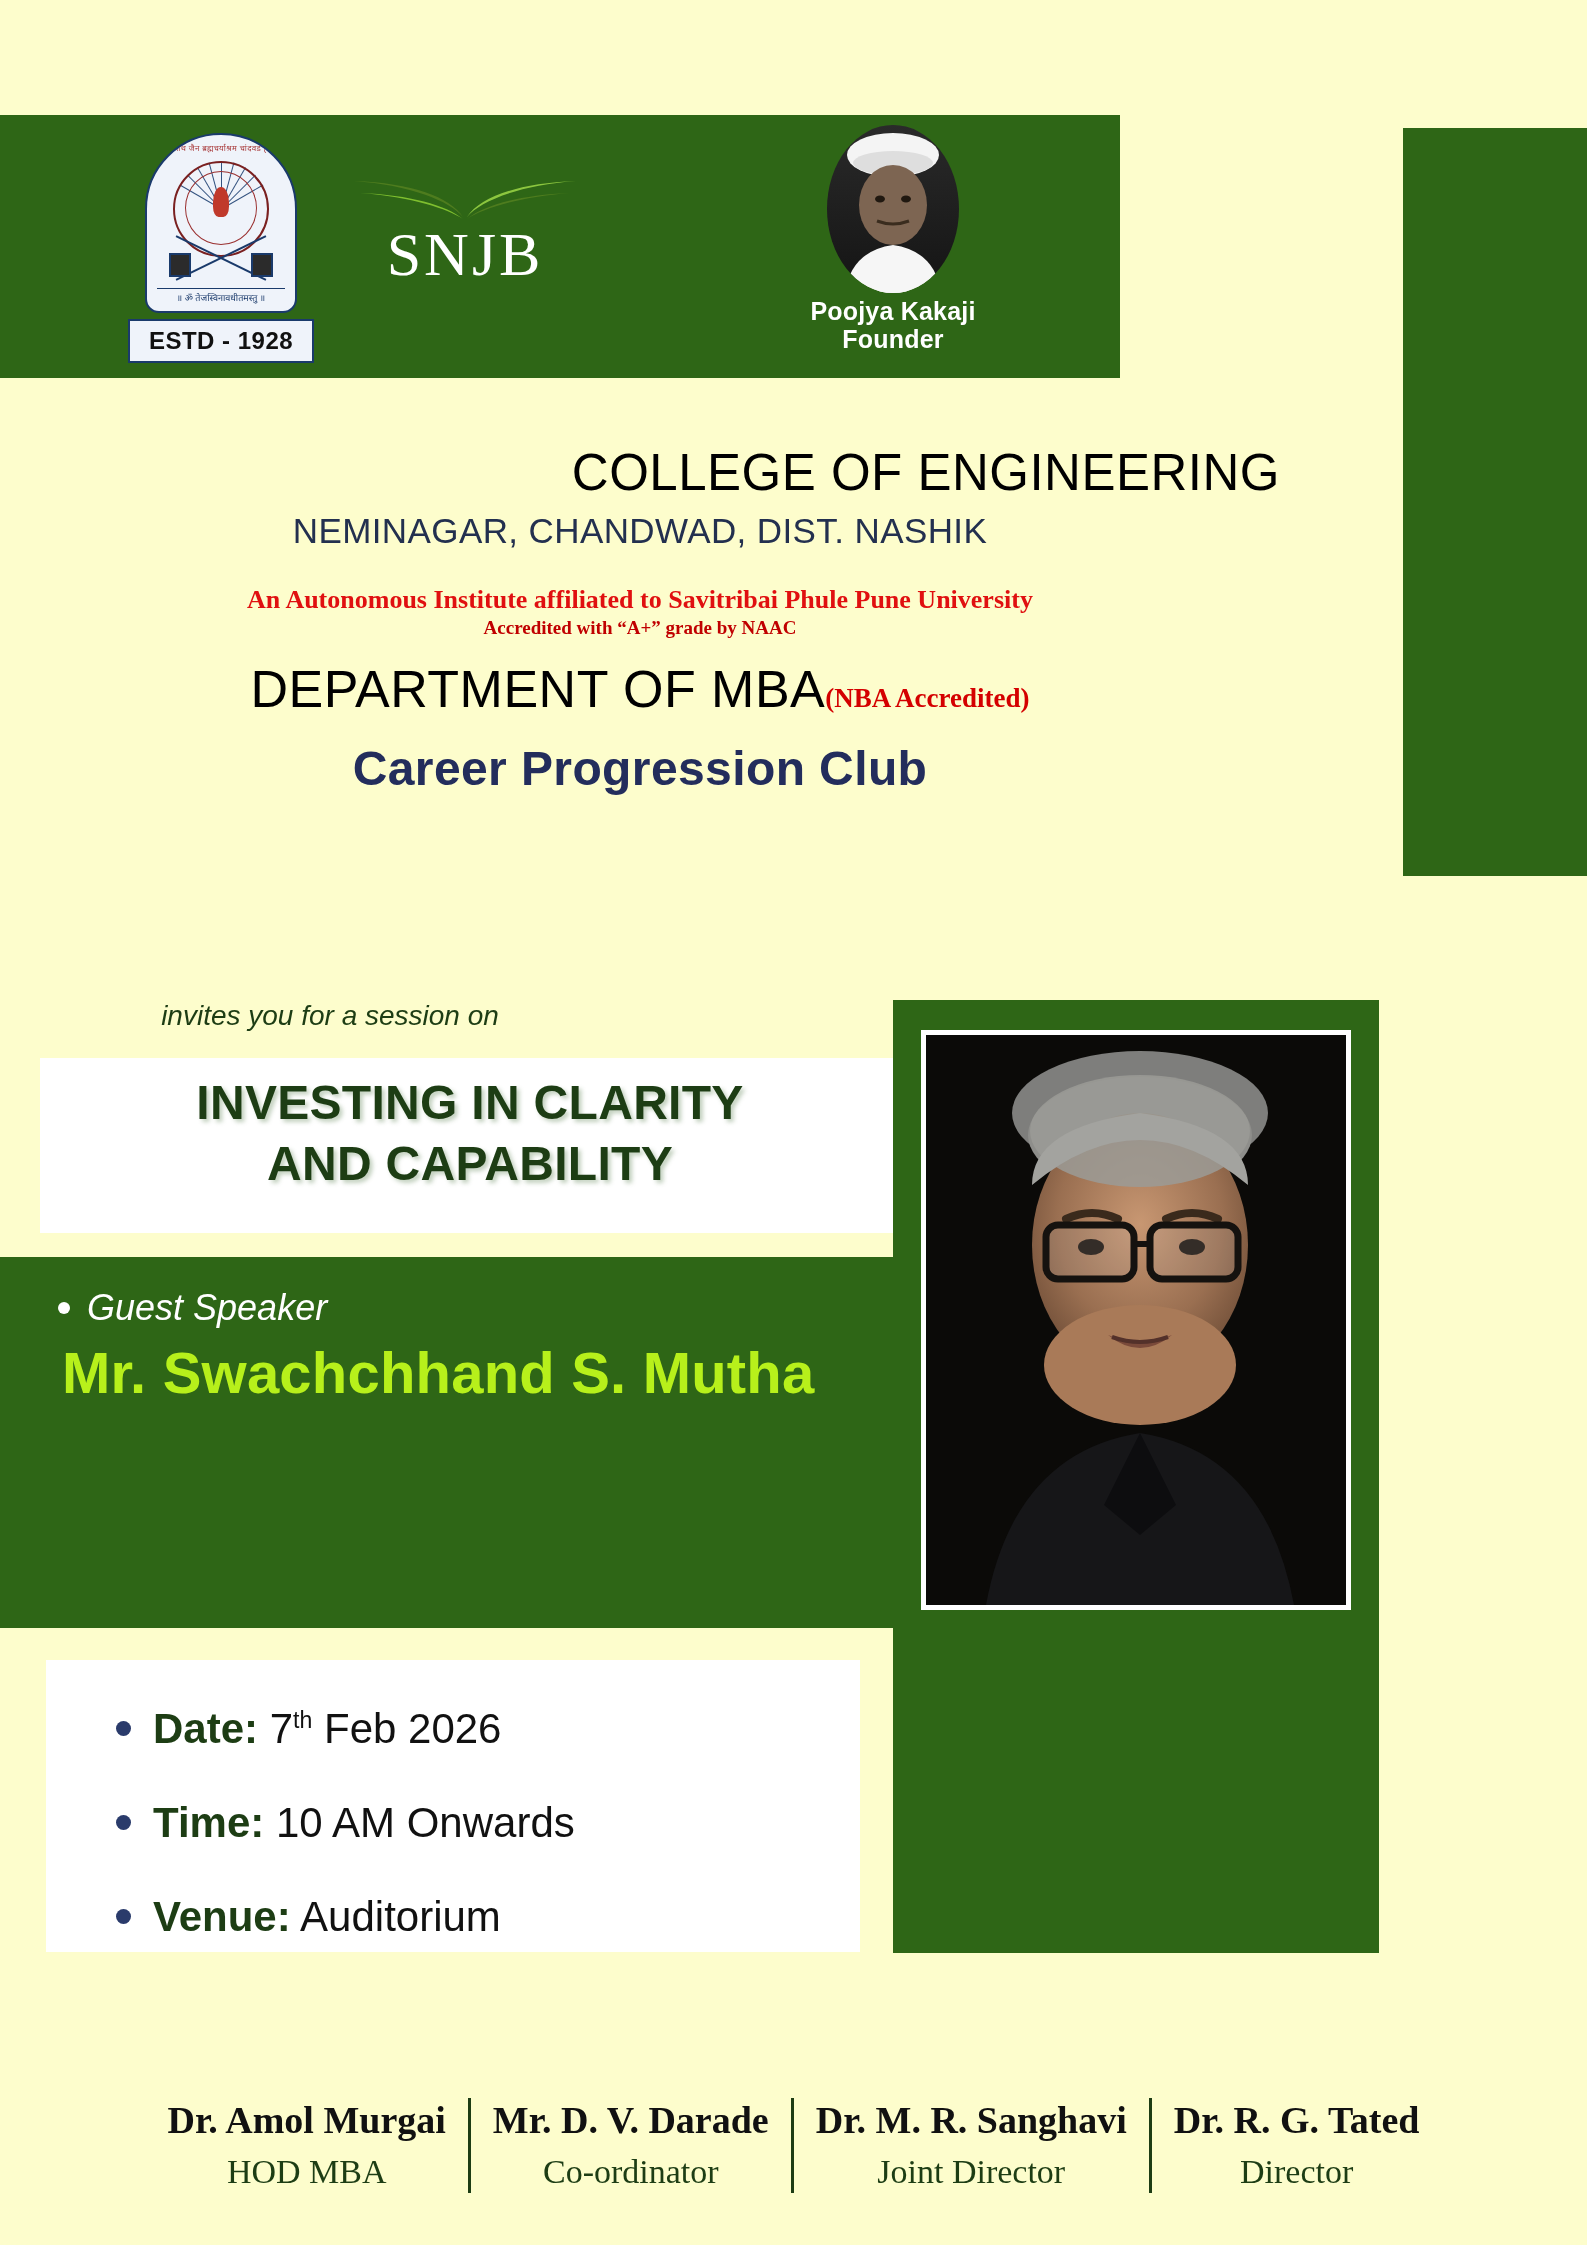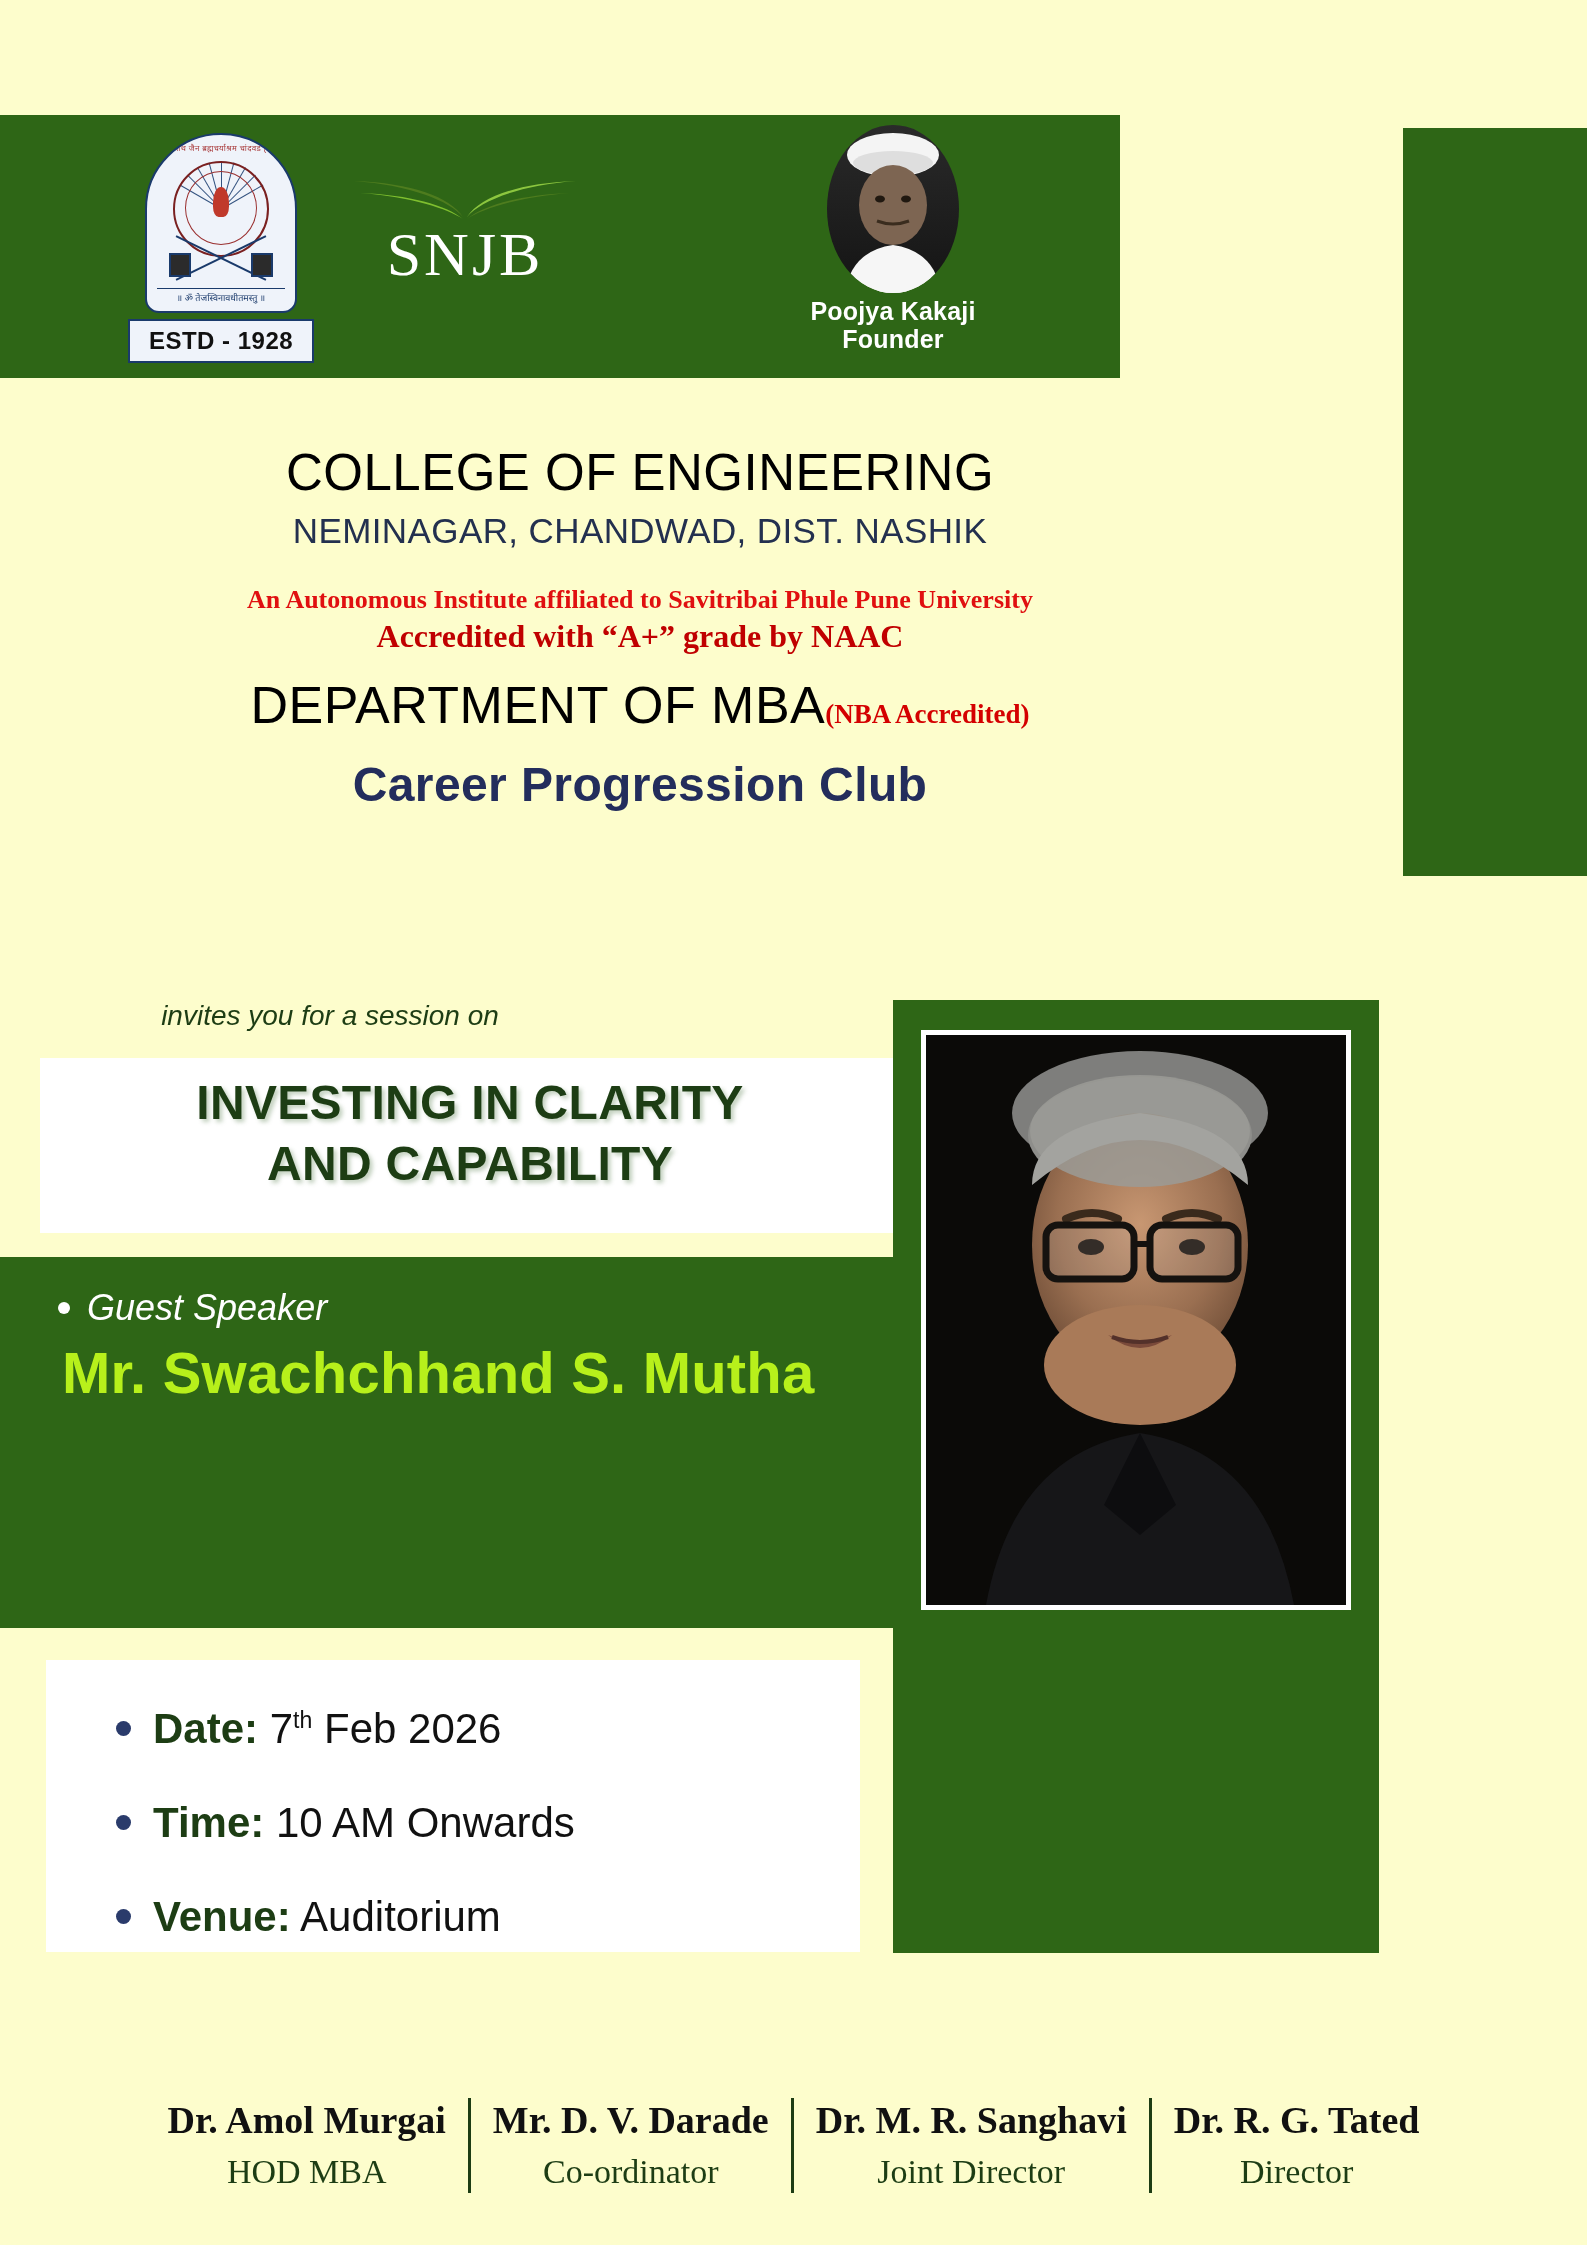--- a/index.html
+++ b/index.html
@@ -237,38 +237,39 @@
     color: #23304F;
     letter-spacing: .5px;
     line-height: 1.16;
     white-space: nowrap;
   }
   .college-line2 {
     font-size: 51px;
     color: #000000;
     letter-spacing: .5px;
     line-height: 1.3;
+    text-align: right;
   }
   .college-line3 {
     font-size: 35px;
     color: #23304F;
     letter-spacing: .4px;
     line-height: 1.45;
   }
   .affil1 {
     font-family: "Liberation Serif", serif;
     font-size: 26px;
     font-weight: bold;
     color: #E01010;
     line-height: 1.28;
     margin-top: 26px;
   }
   .affil2 {
     font-family: "Liberation Serif", serif;
-    font-size: 32px;
+    font-size: 19px;
     font-weight: bold;
     color: #C00000;
     line-height: 1.28;
   }
   .dept-row {
     margin-top: 22px;
     line-height: 1;
     white-space: nowrap;
   }
   .dept-main {

